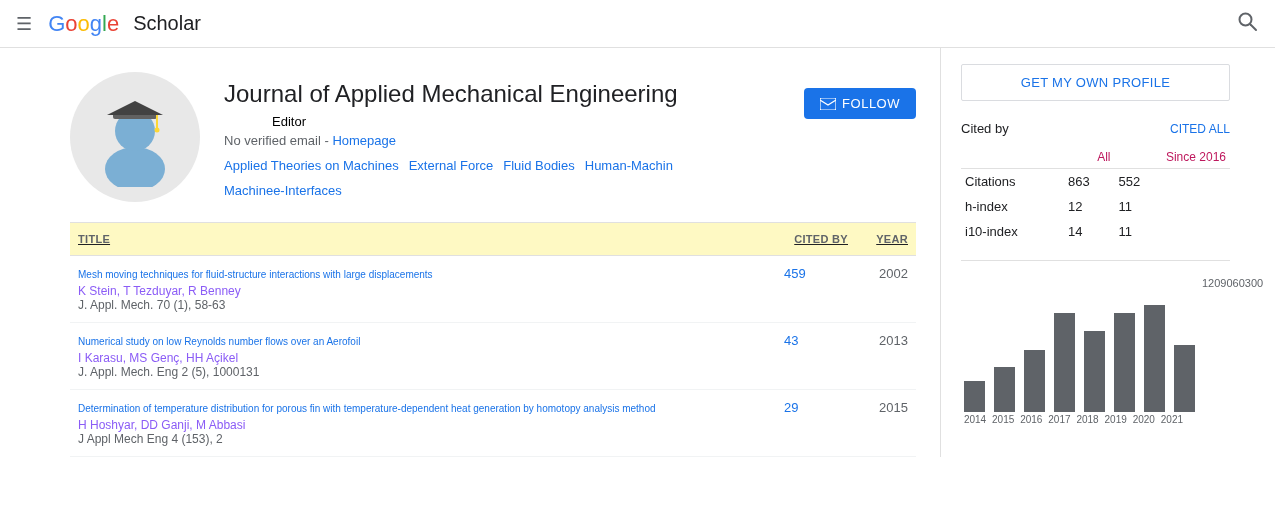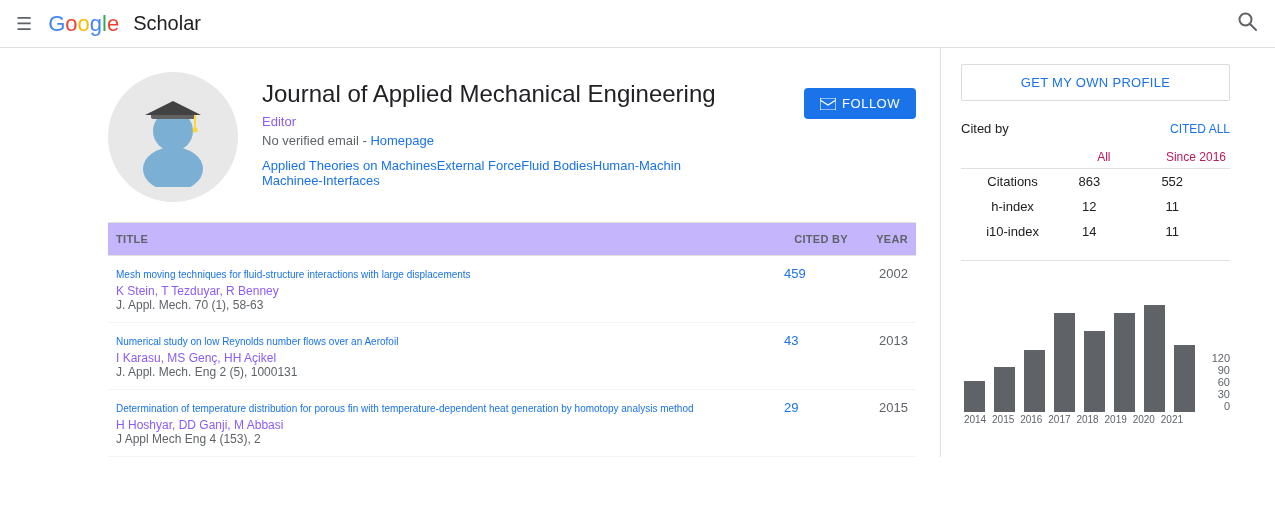--- a/index.html
+++ b/index.html
@@ -22,21 +22,21 @@
 
     
     .main-container {
       display: flex;
       padding: 0;
     }
 
     
     .profile-section {
       flex: 1;
-      padding: 24px 24px 0 108px;
+      padding: 24px 24px 0 70px;
       max-width: 940px;
     }
 
     .profile-header {
       display: flex;
       align-items: flex-start;
       gap: 24px;
       margin-bottom: 20px;
     }
 
@@ -61,37 +61,39 @@
 
     .profile-name {
       font-size: 24px;
       font-weight: normal;
       color: #202124;
       margin-bottom: 6px;
     }
 
     .profile-role {
       font-size: 13px;
-      color: #8b5cf6;
+      color: #000000;
       margin-bottom: 4px;
+      margin-left: 48px;
     }
 
     .profile-email {
       font-size: 13px;
       color: #5f6368;
       margin-bottom: 10px;
     }
 
     .profile-email a {
       color: #1a73e8;
       text-decoration: none;
     }
 
     .profile-tags {
       display: flex;
+      gap: 10px;
       flex-wrap: wrap;
     }
 
     .profile-tag {
       color: #1a73e8;
       font-size: 13px;
       cursor: pointer;
       text-decoration: none;
     }
 
@@ -113,23 +115,24 @@
     }
 
     
     .papers-table {
       width: 100%;
       border-collapse: collapse;
       margin-top: 0;
     }
 
     .papers-table-header {
-      background: #c4b5fd;
+      background: #fef9c3;
       border-bottom: 1px solid #e0e0e0;
       border-top: 1px solid #e0e0e0;
+      text-decoration: underline;
     }
 
     .papers-table-header th {
       padding: 10px 8px;
       font-size: 11px;
       font-weight: 600;
       color: #5f6368;
       text-align: left;
       letter-spacing: 0.3px;
     }
@@ -229,45 +232,45 @@
       text-align: right;
       font-size: 12px;
       color: #be185d;
       font-weight: normal;
       padding: 4px 4px;
       border-bottom: 1px solid #e0e0e0;
     }
     .citations-table th:first-child { text-align: left; }
 
     .citations-table td {
-      text-align: center;
+      text-align: left;
       font-size: 13px;
       color: #202124;
       padding: 5px 4px;
     }
-    .citations-table td:first-child { text-align: center; }
+    .citations-table td:first-child { text-align: left; }
 
     .divider { border: none; border-top: 1px solid #e0e0e0; margin: 16px 0; }
 
     
     .chart-container {
       position: relative;
       height: 155px;
       margin-top: 8px;
     }
 
     .chart-y-labels {
       position: absolute;
       right: 0;
       top: 0;
       bottom: 20px;
       width: 28px;
       display: flex;
-      flex-direction: column;
-      justify-content: flex-end;
+      flex-direction: row;
+      justify-content: flex-start;
     }
 
     .chart-y-label {
       font-size: 11px;
       color: #5f6368;
       text-align: right;
     }
 
     .chart-bars-area {
       position: absolute;

